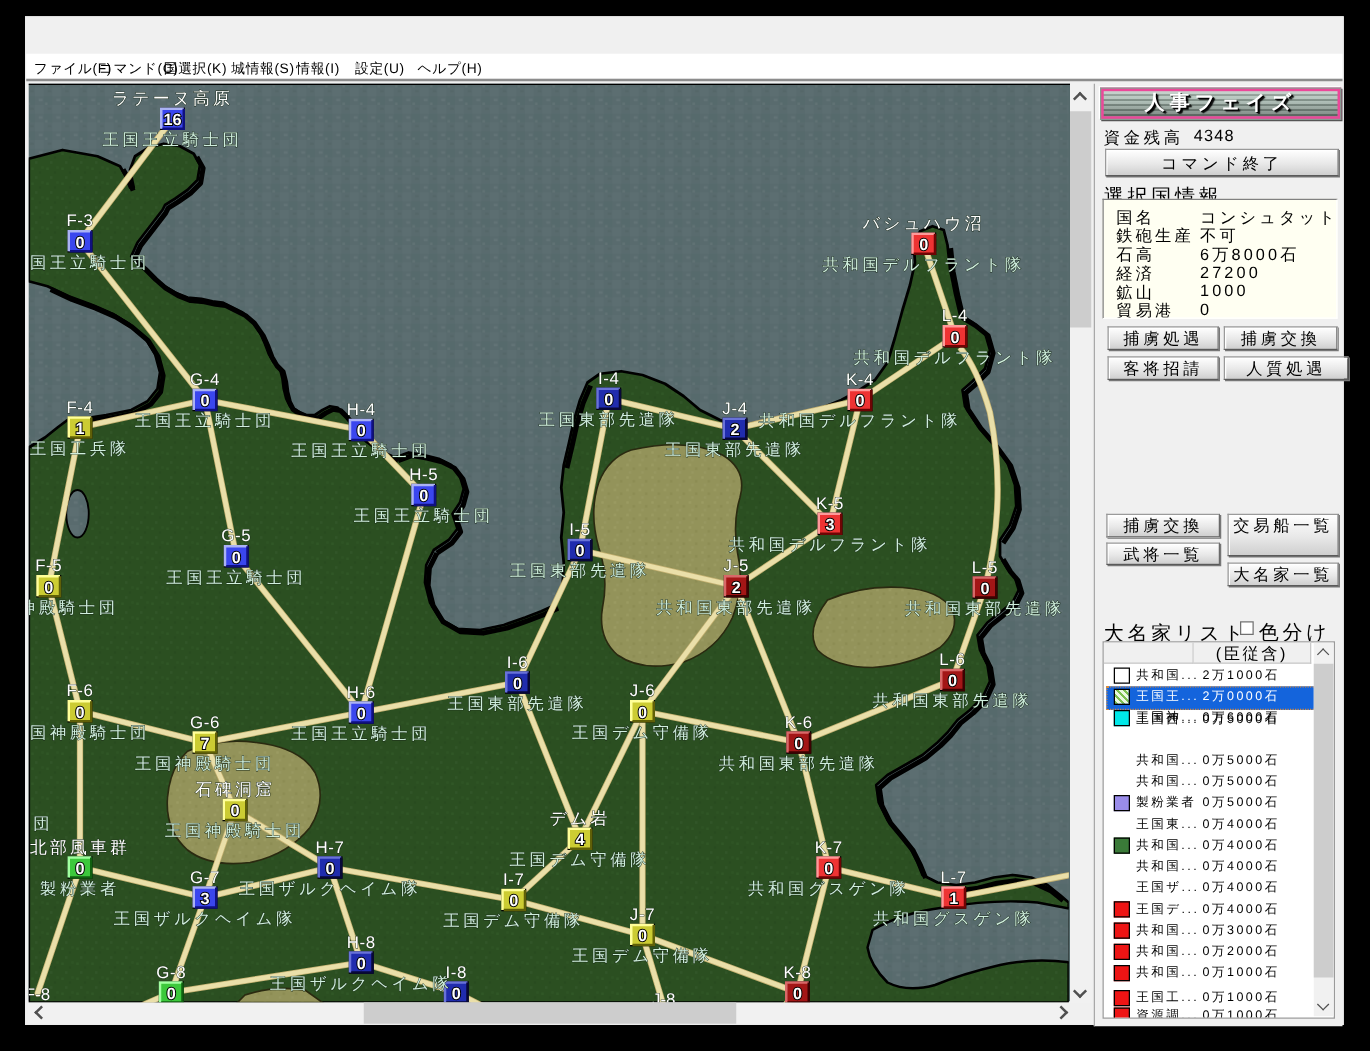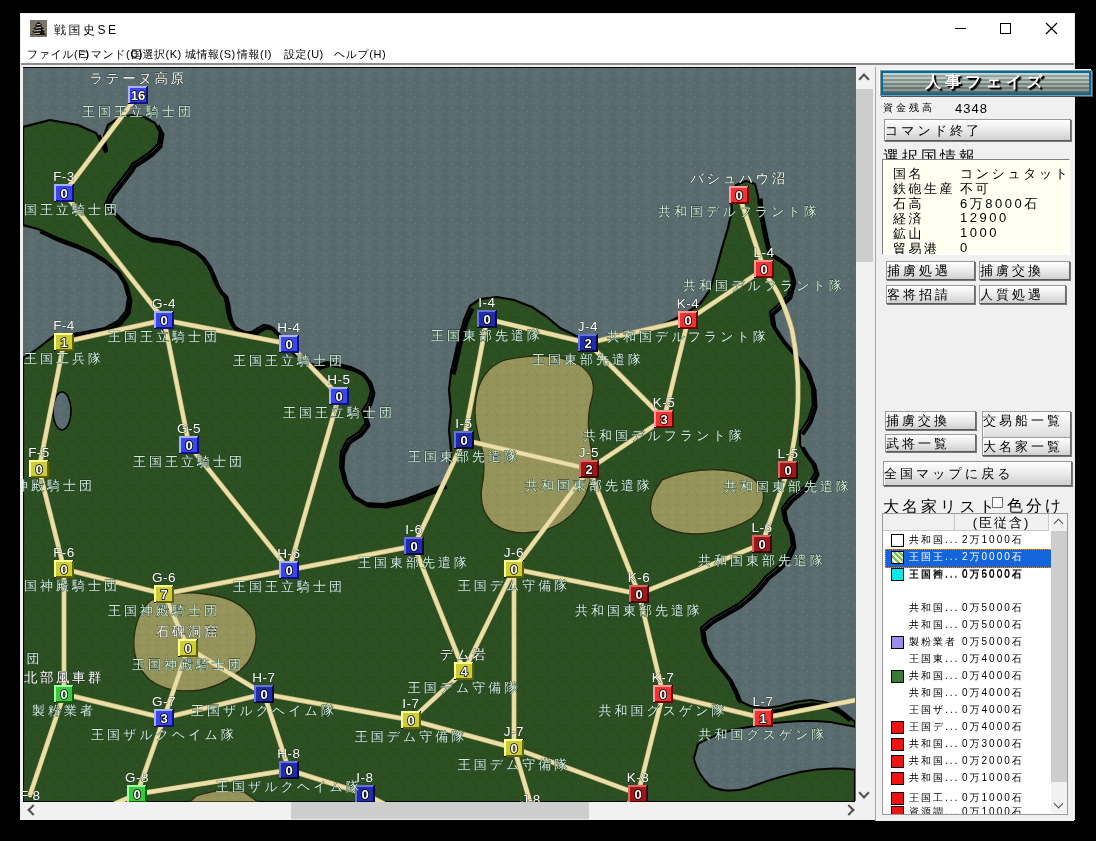--- a/index.html
+++ b/index.html
@@ -11,59 +11,42 @@
 .wbtn{position:absolute;top:0;height:29px;width:45px}
 .menubar{position:absolute;left:0;top:29px;width:100%;height:20px;background:#fff;font-size:11px;color:#000}
 .menubar span{position:absolute;top:4px;letter-spacing:0.5px;white-space:nowrap}
 .client{position:absolute;left:0;top:49px;width:1053px;height:756px;background:#f0f0f0;border-top:2px solid #8c8c8c}
 .map{position:absolute;left:2px;top:2px;width:833px;height:734px;background:#566a6c;border-top:1px solid #000}
 .vsb{position:absolute;left:835px;top:2px;width:17px;height:735px;background:#f1f1f1}
 .hsb{position:absolute;left:2px;top:737px;width:833px;height:17px;background:#f1f1f1}
 .thumb{position:absolute;background:#cdcdcd}
 .chev{position:absolute;width:8px;height:8px;border:solid #505050;border-width:2px 2px 0 0}
 .panel{position:absolute;left:854px;top:2px;width:199px;height:754px;background:#f0f0f0;border-left:1px solid #a8a8a8}
-.phase{position:absolute;left:4px;top:3px;width:212px;height:26px;background:#0369a1;border:1px solid #8a9a92;box-shadow:1px 1px 0 #555,-1px -1px 0 #fff;}
+.phase{position:absolute;left:4px;top:3px;width:193px;height:26px;background:#ec4899;border:1px solid #8a9a92;box-shadow:1px 1px 0 #555,-1px -1px 0 #fff;}
 .phasein{position:absolute;left:2px;top:2px;right:2px;bottom:2px;
  background:linear-gradient(180deg,rgba(255,255,255,0.30),rgba(255,255,255,0.05) 35%,rgba(0,0,0,0.28) 100%),
  repeating-linear-gradient(180deg,#b0c0b8 0 2px,#7c8c84 2px 4px);}
 .phasetx{position:absolute;width:100%;text-align:center;top:1px;font-size:16px;font-weight:bold;color:#fff;
  text-shadow:1px 1px 0 #000,2px 2px 1px #000;letter-spacing:4px}
 .btn{position:absolute;background:linear-gradient(180deg,#ffffff 0%,#e8e8e8 55%,#cfcfcf 100%);
  border:1px solid #9a9a9a;border-bottom-color:#5a5a5a;border-right-color:#6a6a6a;
  box-shadow:inset 1px 1px 0 #fff, 1px 1px 0 #777;
- font-size:13px;color:#000;letter-spacing:3px}
+ font-size:13px;color:#000;text-align:center;letter-spacing:3px}
 .lbl{position:absolute;font-size:16px;color:#000;letter-spacing:3px}
 .ibox{position:absolute;left:6px;top:92px;width:188px;height:96px;background:#fffff2;overflow:hidden;
  border:1px solid;border-color:#808080 #fff #fff #808080}
 .irow{position:absolute;font-size:13px;color:#000;letter-spacing:2.5px;white-space:nowrap}
 .list{position:absolute;left:6px;top:446px;width:186px;height:302px;background:#fff;border:1px solid #9a9a9a;overflow:hidden}
 .lrow{position:absolute;left:0;width:168px;height:19px;font-size:10px;color:#000;white-space:nowrap}
 .sw{position:absolute;left:6px;top:2px;width:13px;height:13px;border:1px solid #000}
 .lname{position:absolute;left:24px;top:1px;letter-spacing:2px}
 .lval{position:absolute;left:77px;top:1px;letter-spacing:2px}
 </style></head><body>
 
 <div class="win">
-<div class="titlebar">
-<svg class="ticon" viewBox="0 0 17 17">
-        <rect x="0" y="0" width="17" height="17" fill="#7d7668"></rect>
-<path d="M1 15 L16 15 L13.5 12 L15 12 L12 9 L14 9 L10.5 5.5 L12.5 5.5 L8.5 1.5 L4.5 5.5 L6.5 5.5 L3 9 L5 9 L2 12 L3.5 12 Z" fill="#181512"></path>
-<path d="M2.5 14 L10 13.2 M4 11 L11 10.2 M5.5 8 L11 7.4 M6.5 4.8 L10.5 4.4" stroke="#d8d4cc" stroke-width="0.9" fill="none"></path>
-      </svg>
-<span class="ttext">戦国史SE</span>
-<svg class="wbtn" style="left:917px" viewBox="0 0 45 29">
-        <line x1="17" y1="14.5" x2="28" y2="14.5" stroke="#000" stroke-width="1"></line>
-      </svg>
-<svg class="wbtn" style="left:962px" viewBox="0 0 45 29">
-        <rect x="17.5" y="9.5" width="10" height="10" fill="none" stroke="#000" stroke-width="1"></rect>
-      </svg>
-<svg class="wbtn" style="left:1008px" viewBox="0 0 45 29">
-        <path d="M17 9 L28 20 M28 9 L17 20" stroke="#000" stroke-width="1.2"></path>
-      </svg>
-</div>
 <div class="menubar">
 <span style="left:6px">ファイル(F)</span>
 <span style="left:58px">コマンド(C)</span>
 <span style="left:110px">国選択(K)</span>
 <span style="left:164px">城情報(S)</span>
 <span style="left:216px">情報(I)</span>
 <span style="left:263px">設定(U)</span>
 <span style="left:313px">ヘルプ(H)</span>
 </div>
 <div class="client">
@@ -477,47 +460,46 @@
 <div class="hsb">
 <div class="chev" style="left:6px;top:4px;transform:rotate(-135deg)"></div>
 <div class="thumb" style="left:268px;top:0;width:298px;height:17px"></div>
 <div class="chev" style="left:822px;top:4px;transform:rotate(45deg)"></div>
 </div>
 <div class="panel">
 <div class="phase">
           <div class="phasein"></div>
           <div class="phasetx">人事フェイズ</div>
         </div>
-<div class="lbl" style="left:7px;top:34px;font-size:10px">資金残高</div>
+<div class="lbl" style="left:7px;top:34px;font-size:13px">資金残高</div>
 <div class="lbl" style="left:79px;top:34px;font-size:13px;letter-spacing:1px">4348</div>
 <div class="btn" style="left:8px;top:52px;width:187px;height:22px;line-height:21px">コマンド終了</div>
 <div class="lbl" style="left:7px;top:80px">選択国情報</div>
 <div class="ibox">
 <div class="irow" style="left:10px;top:5px">国名</div>
 <div class="irow" style="left:77px;top:5px">コンシュタット高地</div>
 <div class="irow" style="left:10px;top:20px">鉄砲生産</div>
 <div class="irow" style="left:77px;top:20px">不可</div>
 <div class="irow" style="left:10px;top:35px">石高</div>
 <div class="irow" style="left:77px;top:35px">6万8000石</div>
 <div class="irow" style="left:10px;top:50px">経済</div>
-<div class="irow" style="left:77px;top:50px">12900</div>
+<div class="irow" style="left:77px;top:50px">27200</div>
 <div class="irow" style="left:10px;top:65px">鉱山</div>
 <div class="irow" style="left:77px;top:65px">1000</div>
 <div class="irow" style="left:10px;top:80px">貿易港</div>
 <div class="irow" style="left:77px;top:80px">0</div>
 </div>
 <div class="btn" style="left:10px;top:194px;width:89px;height:19px;line-height:18px">捕虜処遇</div>
 <div class="btn" style="left:103px;top:194px;width:91px;height:19px;line-height:18px">捕虜交換</div>
 <div class="btn" style="left:10px;top:218px;width:89px;height:19px;line-height:18px">客将招請</div>
-<div class="btn" style="left:103px;top:218px;width:87px;height:19px;line-height:18px">人質処遇</div>
+<div class="btn" style="left:103px;top:218px;width:100px;height:19px;line-height:18px">人質処遇</div>
 <div class="btn" style="left:9px;top:344px;width:91px;height:19px;line-height:18px">捕虜交換</div>
 <div class="btn" style="left:106px;top:344px;width:89px;height:34px;line-height:18px">交易船一覧</div>
 <div class="btn" style="left:9px;top:367px;width:91px;height:18px;line-height:18px">武将一覧</div>
-<div class="btn" style="left:106px;top:370px;width:89px;height:19px;line-height:18px">大名家一覧</div>
-<div class="btn" style="left:7px;top:394px;width:189px;height:25px;line-height:24px">全国マップに戻る</div>
+<div class="btn" style="left:106px;top:383px;width:89px;height:19px;line-height:18px">大名家一覧</div>
 <div class="lbl" style="left:7px;top:430px">大名家リスト</div>
 <div style="position:absolute;left:116px;top:430px;width:11px;height:11px;background:#fff;border:1px solid #707070"></div>
 <div class="lbl" style="left:131px;top:429px">色分け表示</div>
 <div class="list">
 <div style="position:absolute;left:0;top:0;width:72px;height:17px;background:#f0f0f0;border-right:1px solid #c8c8c8;border-bottom:1px solid #c8c8c8"></div>
 <div style="position:absolute;left:72px;top:0;width:94px;height:17px;background:#f0f0f0;border-right:1px solid #c8c8c8;border-bottom:1px solid #c8c8c8;text-align:center;font-size:13px;letter-spacing:2px;line-height:17px">(臣従含)</div>
 <div class="lrow" style="top:18px;left:2px;">
 <span class="sw" style="background:#ffffff"></span>
 <span class="lname">共和国...</span>
             <span class="lval">2万1000石</span>

